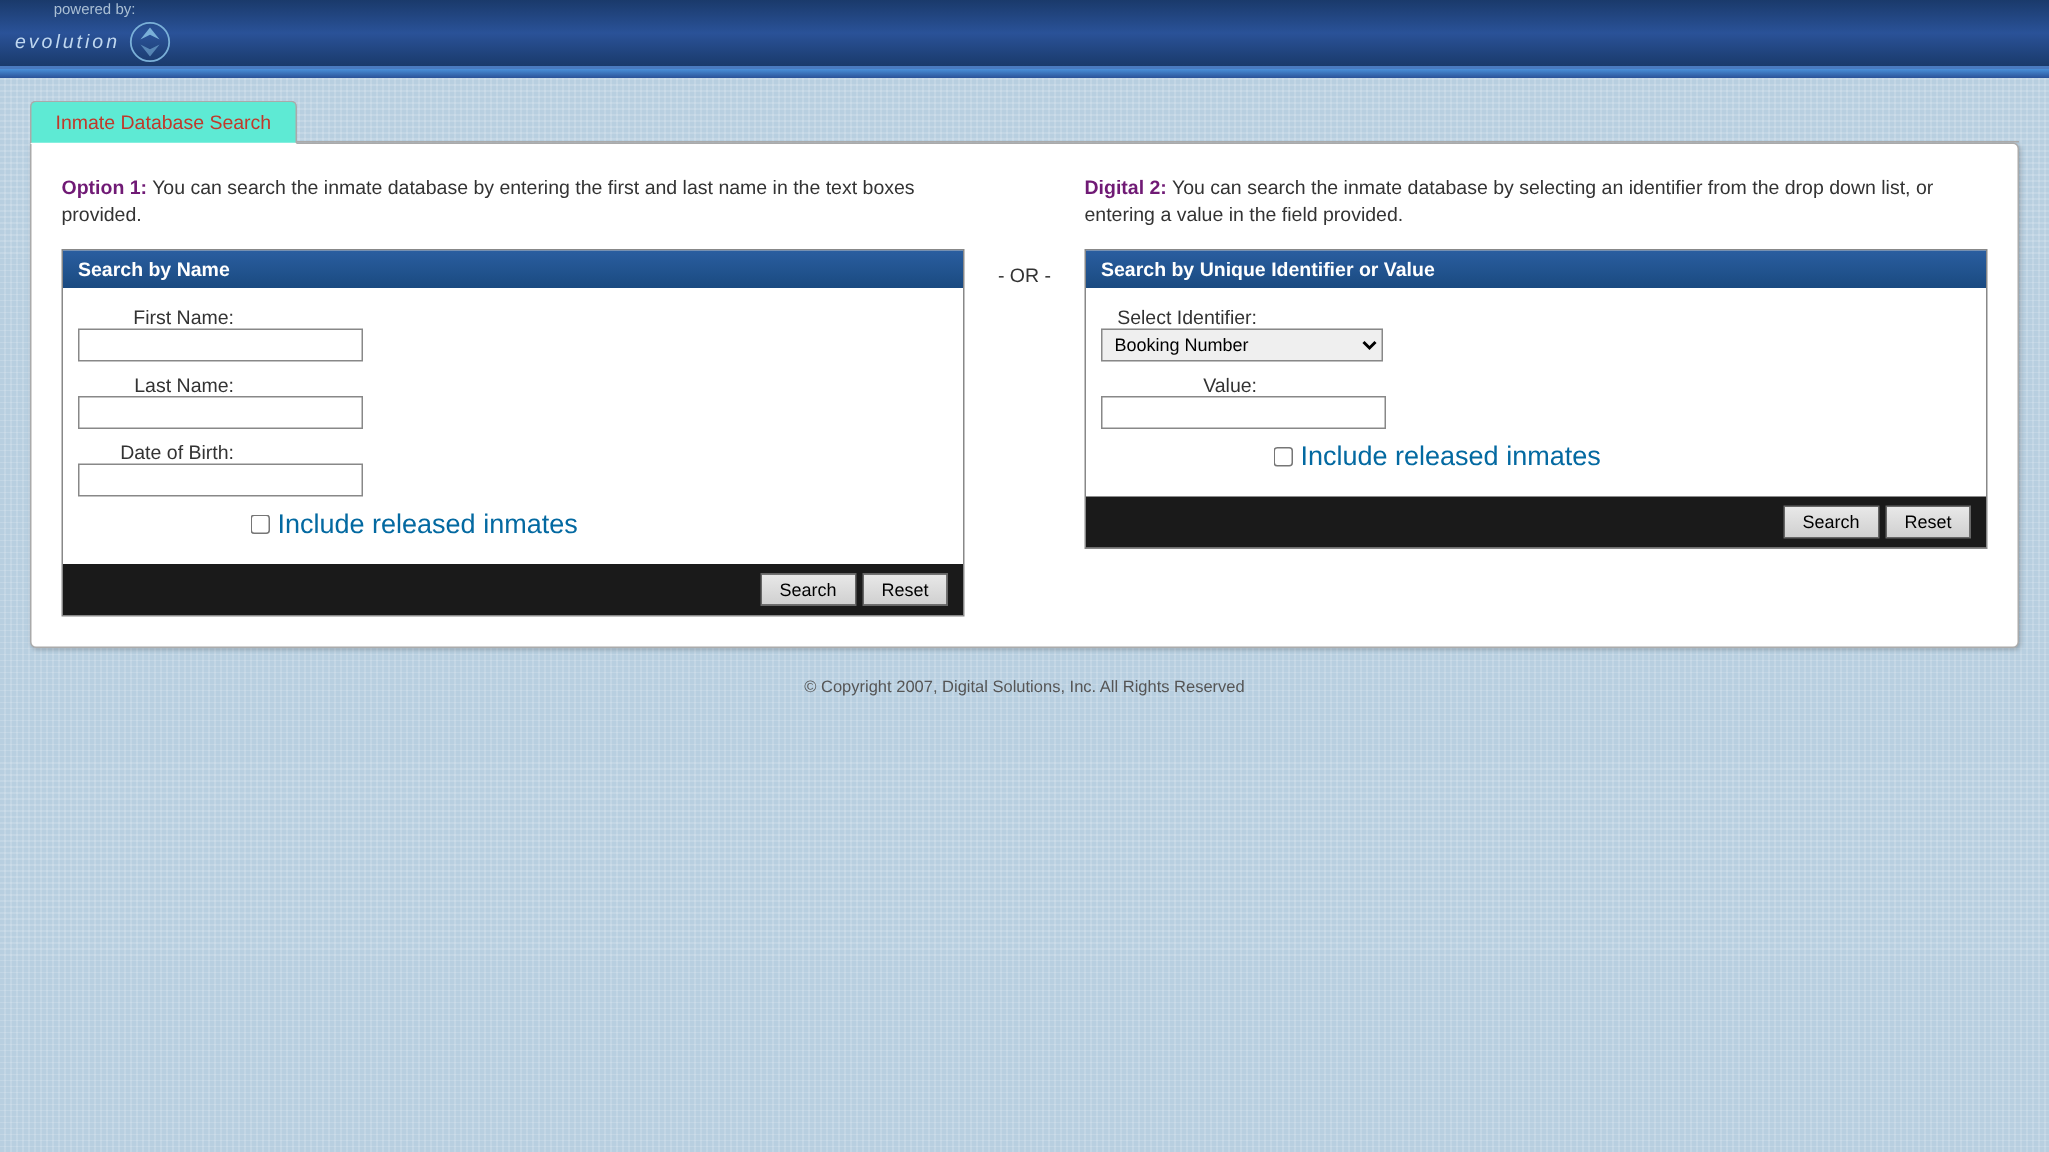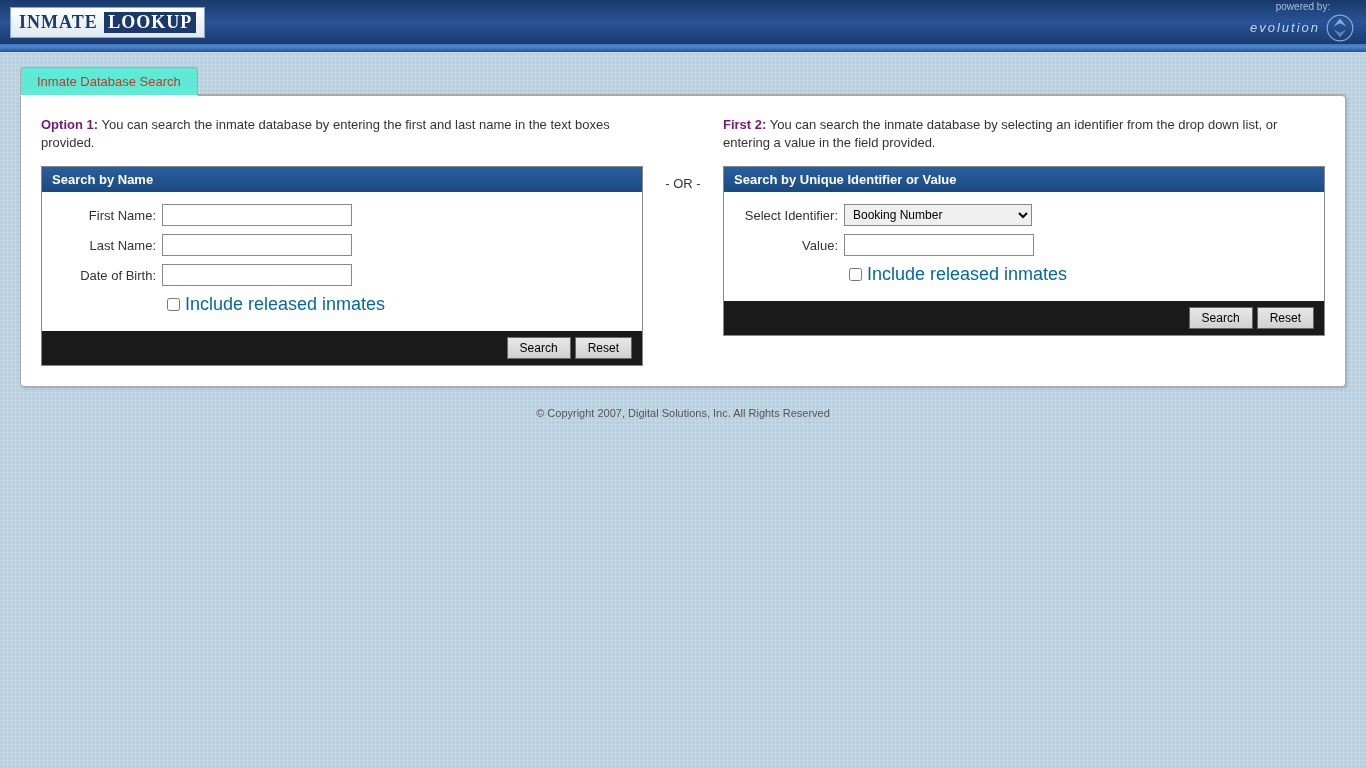--- a/index.html
+++ b/index.html
@@ -196,22 +196,23 @@
       font-weight: bold;
     }
 
     .search-box-body {
       padding: 12px 10px;
       background: white;
     }
 
     .form-row {
       display: flex;
-      align-items: center;
+      align-items: flex-start;
       margin-bottom: 8px;
+      flex-direction: column;
     }
 
     .form-label {
       width: 110px;
       text-align: right;
       color: #333;
       font-size: 13px;
       padding-right: 6px;
     }
 
@@ -271,27 +272,20 @@
       text-align: center;
       padding: 20px;
       font-size: 11px;
       color: #555;
     }
   </style>
 </head>
 <body>
 
 <div class="header">
-  <div class="header-logo">
-    <div class="logo-box">
-      <span class="logo-inmate">INMATE</span>
-      <span style="color:#1a3a6b; font-size:18px; font-weight:bold; font-family:Georgia,serif;">&nbsp;</span>
-      <span class="logo-lookup">LOOKUP</span>
-    </div>
-  </div>
   <div class="header-powered">
     <span class="powered-text">powered by:</span>
     <div class="evolution-logo">
       <span class="evolution-text">
         <span style="font-style:italic; color:#c0d8f0; letter-spacing:2px;">
           <span style="text-decoration:none;">
             <span>evolution</span>
           </span>
         </span>
       </span>
@@ -351,21 +345,21 @@
             </div>
           </div>
         </div>
 
         <div class="option-divider">
           <span>- OR -</span>
         </div>
 
         <div class="option-section">
           <p class="option-text">
-            <strong>First 2:</strong>
+            <strong>Digital 2:</strong>
             <span>You can search the inmate database by selecting an identifier from the drop down list, or entering a value in the field provided.</span>
           </p>
 
           <div class="search-box">
             <div class="search-box-header">Search by Unique Identifier or Value</div>
             <div class="search-box-body">
               <div class="form-row">
                 <label class="form-label">Select Identifier:</label>
                 <select class="form-select">
                   <option>Booking Number</option>

